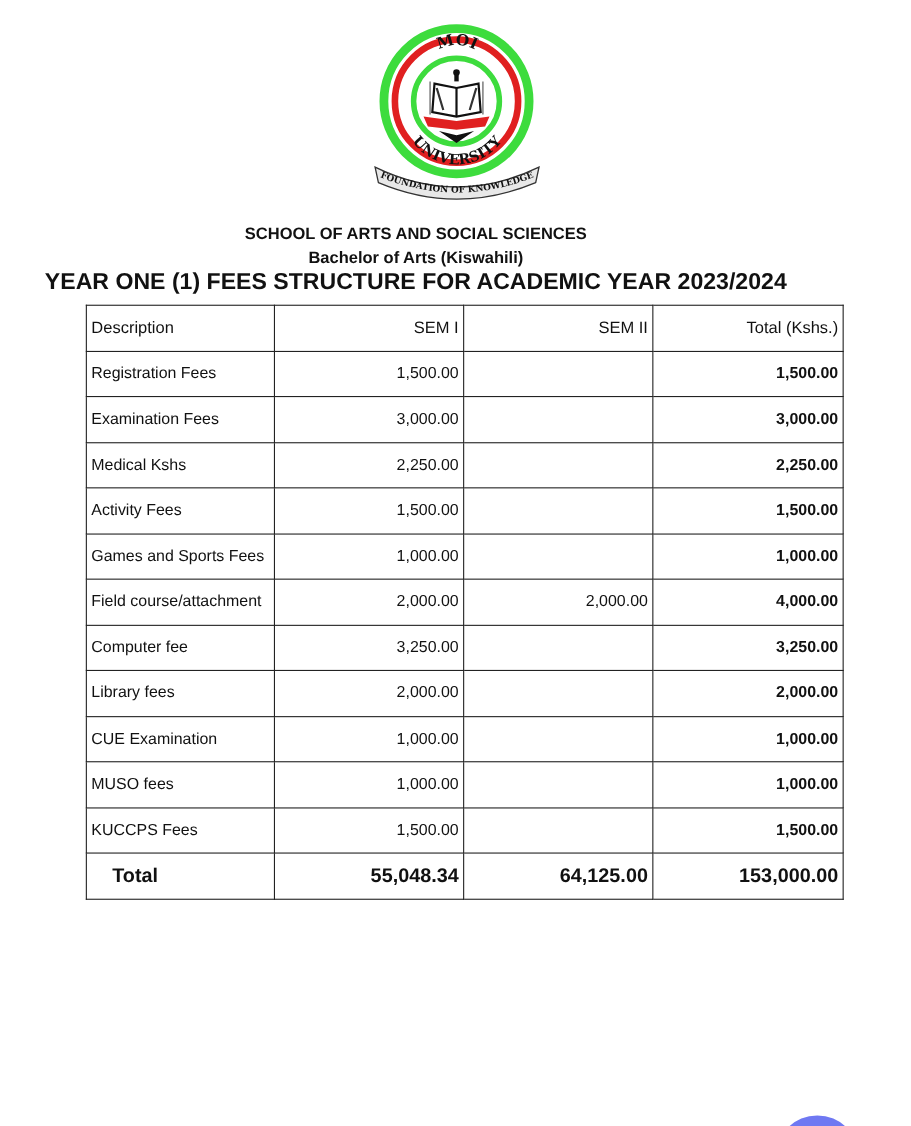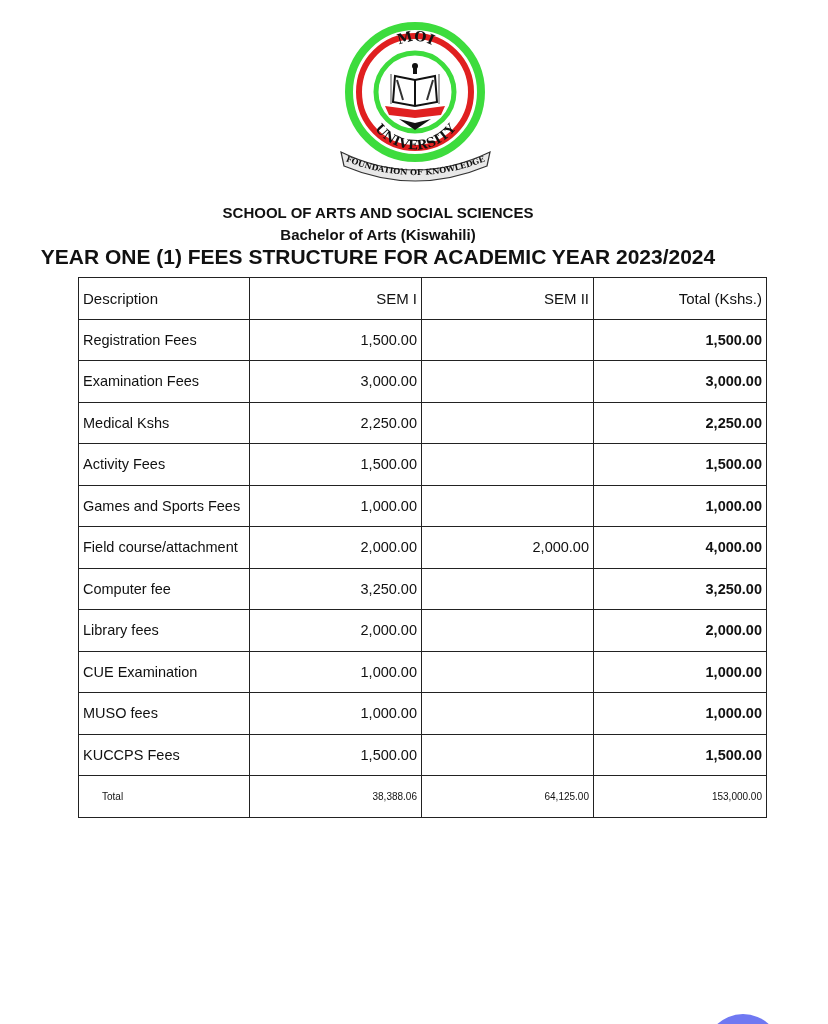--- a/index.html
+++ b/index.html
@@ -17,21 +17,21 @@
     }
     table.fees td, table.fees th {
       border: 1.6px solid #222; height: 40.5px; padding: 0 4px;
       font-size: 14.5px; white-space: nowrap; overflow: hidden;
     }
     table.fees th { font-weight: normal; font-size: 15px; }
     col.c1 { width: 171px; } col.c2 { width: 172px; } col.c3 { width: 172px; } col.c4 { width: 173px; }
     .left { text-align: left; }
     .num { text-align: right; }
     .bold { font-weight: bold; }
-    tr.total td { font-weight: normal; font-size: 10px; padding-left: 23px; }
+    tr.total td { font-weight: bold; font-size: 18px; padding-left: 23px; }
     .fab {
       position: absolute; left: 705px; top: 1014px; width: 76px; height: 76px;
       border-radius: 50%; background: #6f78f2;
     }
   </style>
 </head>
 <body>
 
 <div class="logo">
   <svg width="165" height="165" viewBox="0 0 165 165">
@@ -152,20 +152,20 @@
       <tr class="">
       <td class="left">KUCCPS Fees</td>
       <td class="num">1,500.00</td>
       <td class="num"></td>
       <td class="num bold">1,500.00</td>
     </tr>
     </tbody>
   <tfoot>
     <tr class="total">
       <td class="left">Total</td>
-      <td class="num">38,388.06</td>
+      <td class="num">55,048.34</td>
       <td class="num">64,125.00</td>
       <td class="num">153,000.00</td>
     </tr>
   </tfoot>
 </table>
 
 <div class="fab"></div>
 
 </body></html>

